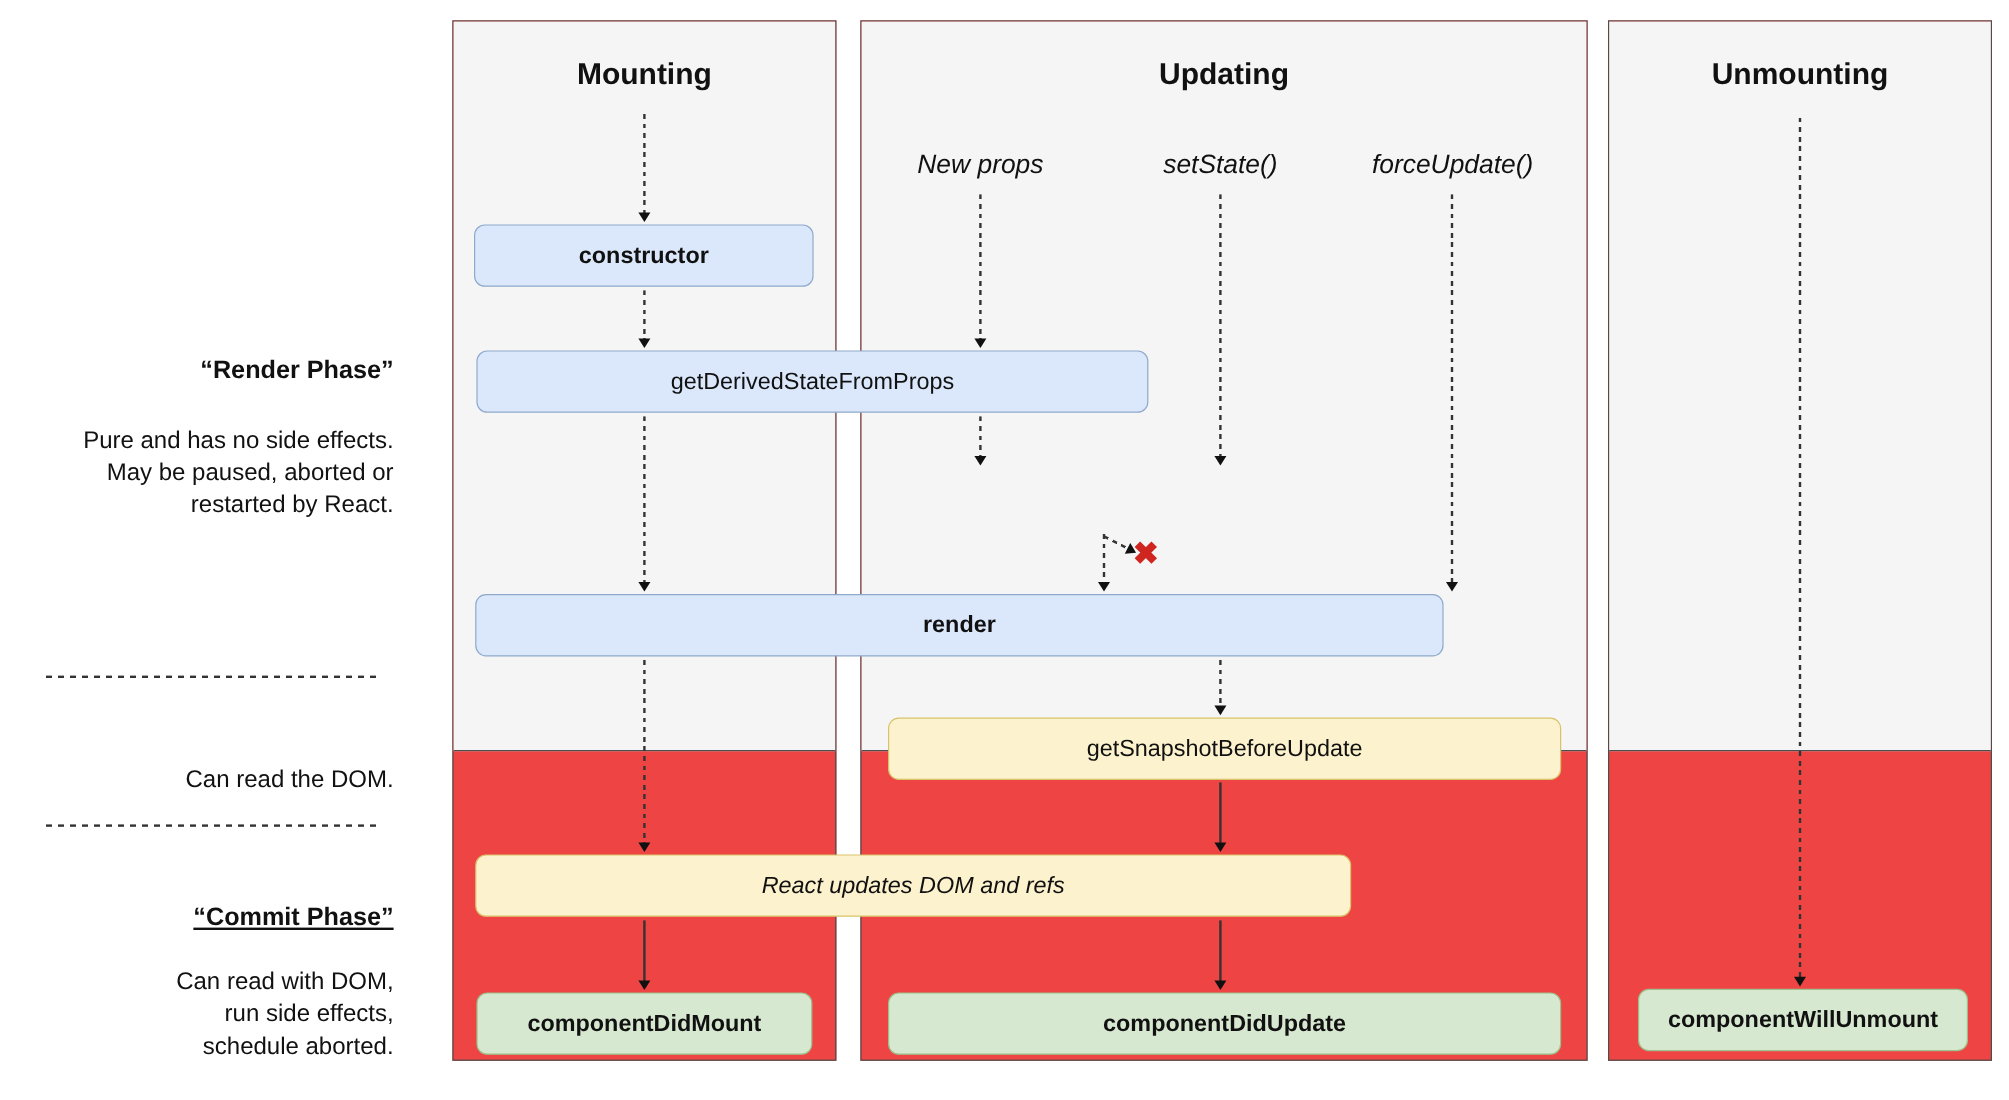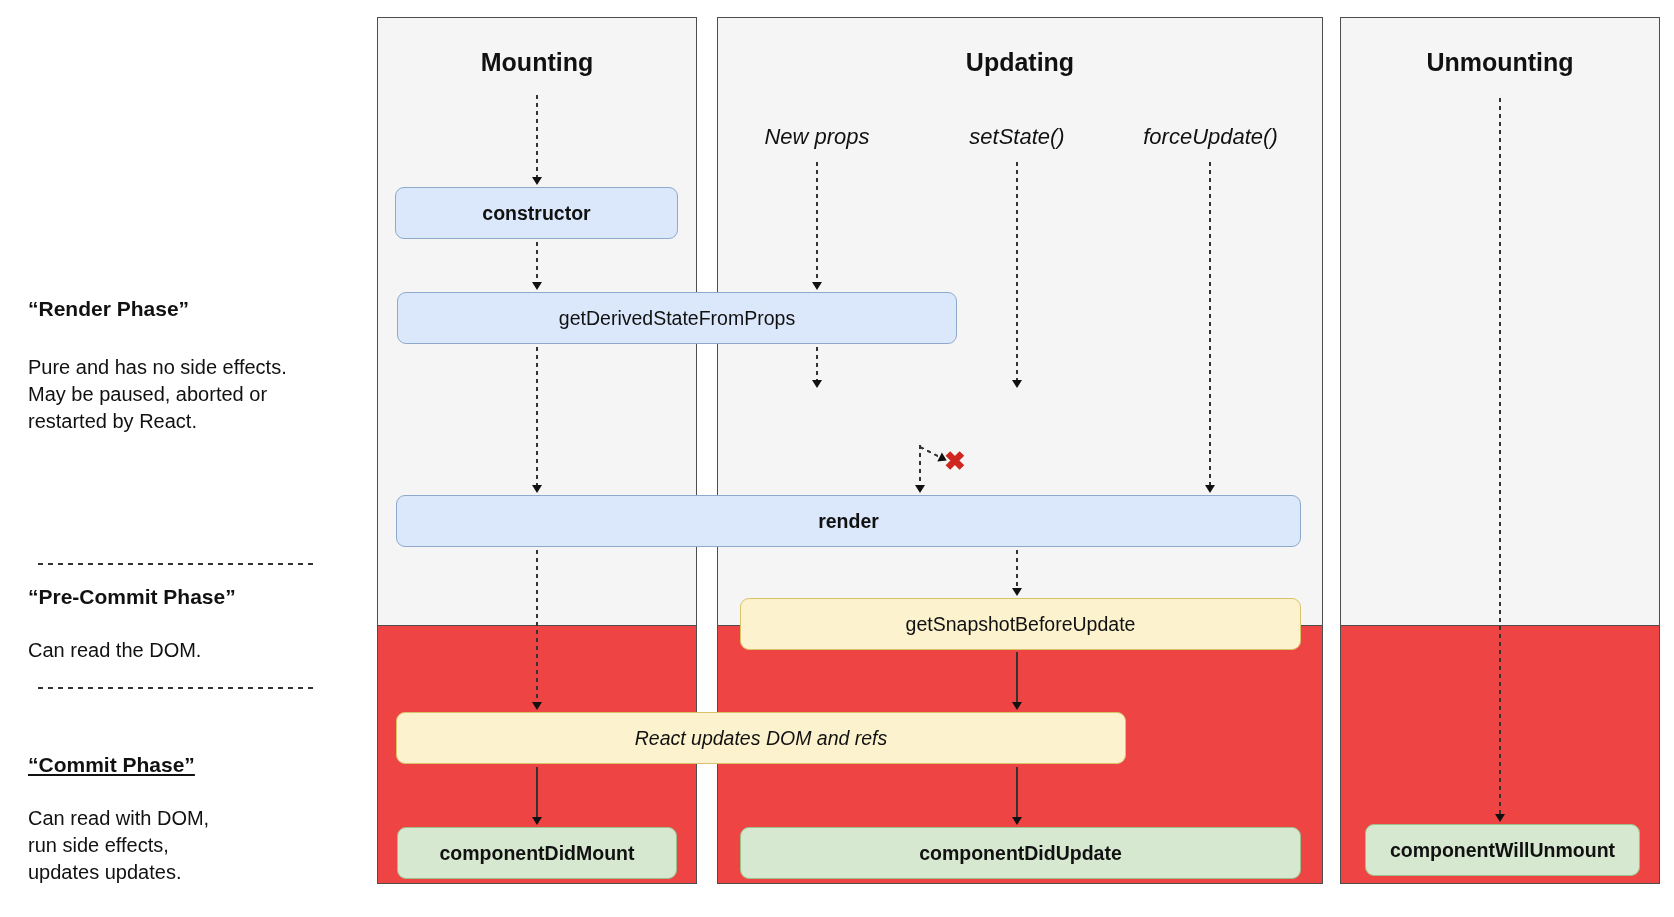--- a/index.html
+++ b/index.html
@@ -60,21 +60,21 @@
     content:"";position:absolute;left:0;bottom:0;width:0;height:0;
     border-left:5px solid transparent;border-right:5px solid transparent;
     border-top:8px solid #111;
   }
   .reject{
     position:absolute;z-index:5;
     font-size:26px;font-weight:700;color:#d02620;
     line-height:26px;
   }
   
-  .phase-text{position:absolute;left:28px;width:300px;text-align:left;}
+  .phase-text{position:absolute;left:28px;width:300px;text-align:right;}
   .phase-title{font-size:21px;font-weight:700;}
   .phase-line{font-size:20px;line-height:27px;}
   .phase-divider{
     position:absolute;left:38px;width:280px;height:2px;
     background:repeating-linear-gradient(to right,#333 0 5px,transparent 5px 10px);
   }
 </style>
 </head>
 <body>
 
@@ -82,30 +82,29 @@
 
   <div class="phase-text phase-title" style="top:297px;">“Render Phase”</div>
   <div class="phase-text" style="top:354px;">
     <div class="phase-line">Pure and has no side effects.</div>
     <div class="phase-line">May be paused, aborted or</div>
     <div class="phase-line">restarted by React.</div>
   </div>
 
   <div class="phase-divider" style="top:563px;"></div>
 
-  <div class="phase-text phase-title" style="top:585px;">“Pre-Commit Phase”</div>
   <div class="phase-text phase-line" style="top:637px;">Can read the DOM.</div>
 
   <div class="phase-divider" style="top:687px;"></div>
 
   <div class="phase-text phase-title" style="top:753px;text-decoration:underline;">“Commit Phase”</div>
   <div class="phase-text" style="top:805px;">
     <div class="phase-line">Can read with DOM,</div>
     <div class="phase-line">run side effects,</div>
-    <div class="phase-line">updates updates.</div>
+    <div class="phase-line">schedule aborted.</div>
   </div>
 
   <div class="col" style="left:377px;width:320px;">
     <div class="render-area"></div>
     <div class="col-title">Mounting</div>
   </div>
 
   <div class="col" style="left:717px;width:606px;">
     <div class="render-area"></div>
     <div class="col-title">Updating</div>
@@ -135,20 +134,20 @@
   <div class="varrow" style="left:1012px;top:550px;height:46px;"></div>
   <div class="varrow solid" style="left:1012px;top:652px;height:58px;"></div>
   <div class="varrow solid" style="left:1012px;top:767px;height:58px;"></div>
 
   <div class="varrow" style="left:1495px;top:98px;height:724px;"></div>
 
   <div class="reject" style="left:944px;top:448px;">✖</div>
 
   <div class="lbox blue bold" style="left:395px;top:187px;width:283px;">constructor</div>
   <div class="lbox blue" style="left:397px;top:292px;width:560px;">getDerivedStateFromProps</div>
-  <div class="lbox blue bold" style="left:396px;top:495px;width:905px;">render</div>
+  <div class="lbox blue bold" style="left:396px;top:495px;width:807px;">render</div>
   <div class="lbox yellow" style="left:740px;top:598px;width:561px;">getSnapshotBeforeUpdate</div>
   <div class="lbox yellow italic" style="left:396px;top:712px;width:730px;">React updates DOM and refs</div>
   <div class="lbox green bold" style="left:740px;top:827px;width:561px;">componentDidUpdate</div>
   <div class="lbox green bold" style="left:397px;top:827px;width:280px;">componentDidMount</div>
   <div class="lbox green bold" style="left:1365px;top:824px;width:275px;">componentWillUnmount</div>
 
 </div>
 
 </body></html>

